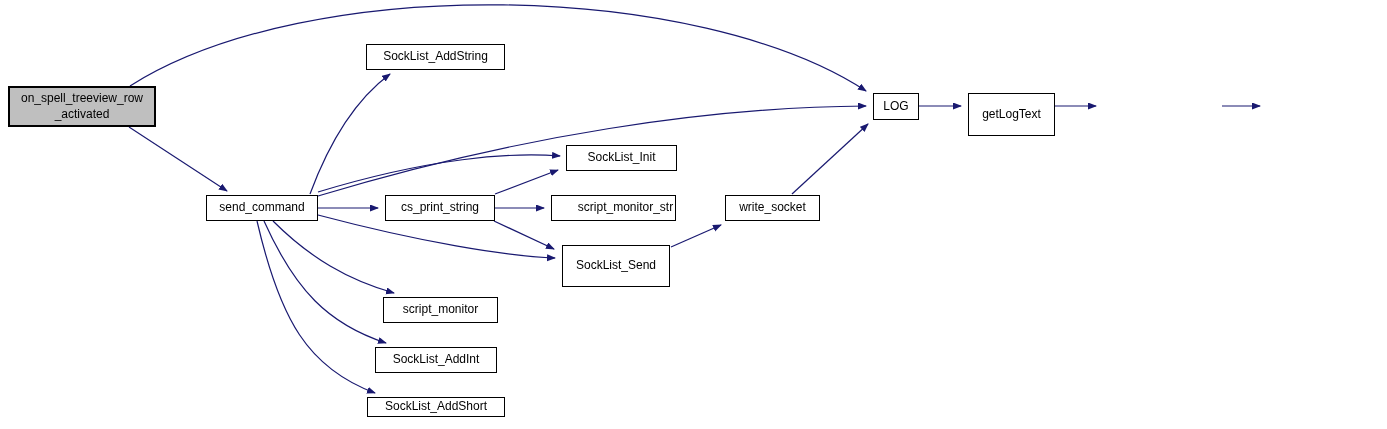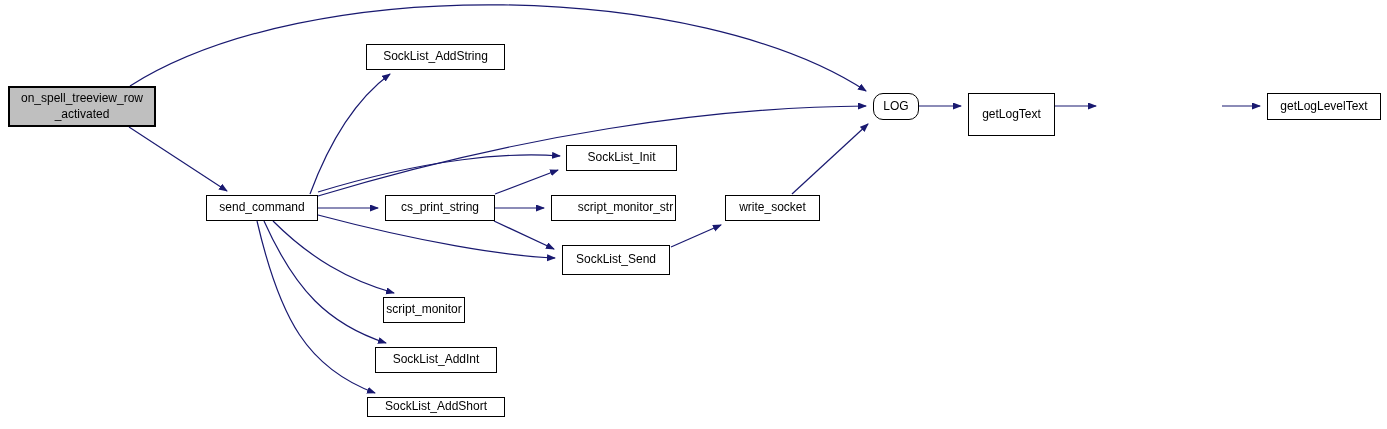--- a/index.html
+++ b/index.html
@@ -72,21 +72,20 @@
       <path class="edge" d="M 1222,106 L 1260,106" marker-end="url(#arrowhead)"></path>
     </svg>
 
 <div class="node root" style="left: 8px; top: 86px; width: 148px; height: 41px;">on_spell_treeview_row
 _activated</div>
     <div class="node" style="left: 366px; top: 44px; width: 139px; height: 26px;">SockList_AddString</div>
     <div class="node" style="left: 206px; top: 195px; width: 112px; height: 26px;">send_command</div>
     <div class="node" style="left: 566px; top: 145px; width: 111px; height: 26px;">SockList_Init</div>
     <div class="node" style="left: 385px; top: 195px; width: 110px; height: 26px;">cs_print_string</div>
     <div class="node" style="left: 551px; top: 195px; width: 125px; height: 26px; padding-left: 24px;">script_monitor_str</div>
-    <div class="node" style="left: 562px; top: 245px; width: 108px; height: 30px;">SockList_Send</div>
+    <div class="node" style="left: 562px; top: 245px; width: 108px; height: 42px;">SockList_Send</div>
     <div class="node" style="left: 725px; top: 195px; width: 95px; height: 26px;">write_socket</div>
-    <div class="node" style="left: 873px; top: 93px; width: 46px; height: 27px; border-radius: 10px;">LOG</div>
+    <div class="node" style="left: 873px; top: 93px; width: 46px; height: 27px;">LOG</div>
     <div class="node" style="left: 968px; top: 93px; width: 87px; height: 43px;">getLogText</div>
-    <div class="node" style="left: 1267px; top: 93px; width: 114px; height: 27px;">getLogLevelText</div>
-    <div class="node" style="left: 383px; top: 297px; width: 82px; height: 26px;">script_monitor</div>
+    <div class="node" style="left: 383px; top: 297px; width: 115px; height: 26px;">script_monitor</div>
     <div class="node" style="left: 375px; top: 347px; width: 122px; height: 26px;">SockList_AddInt</div>
     <div class="node" style="left: 367px; top: 397px; width: 138px; height: 20px;">SockList_AddShort</div>
   </div>
 
 </body></html>

